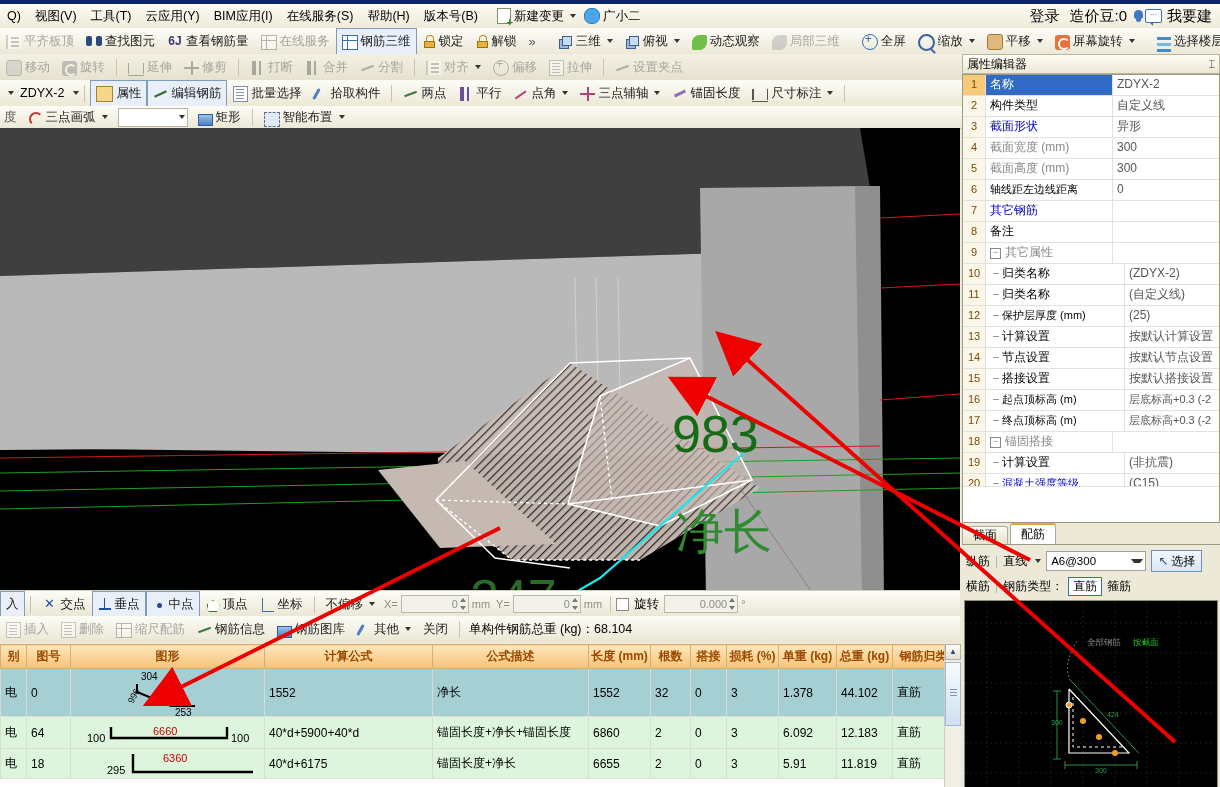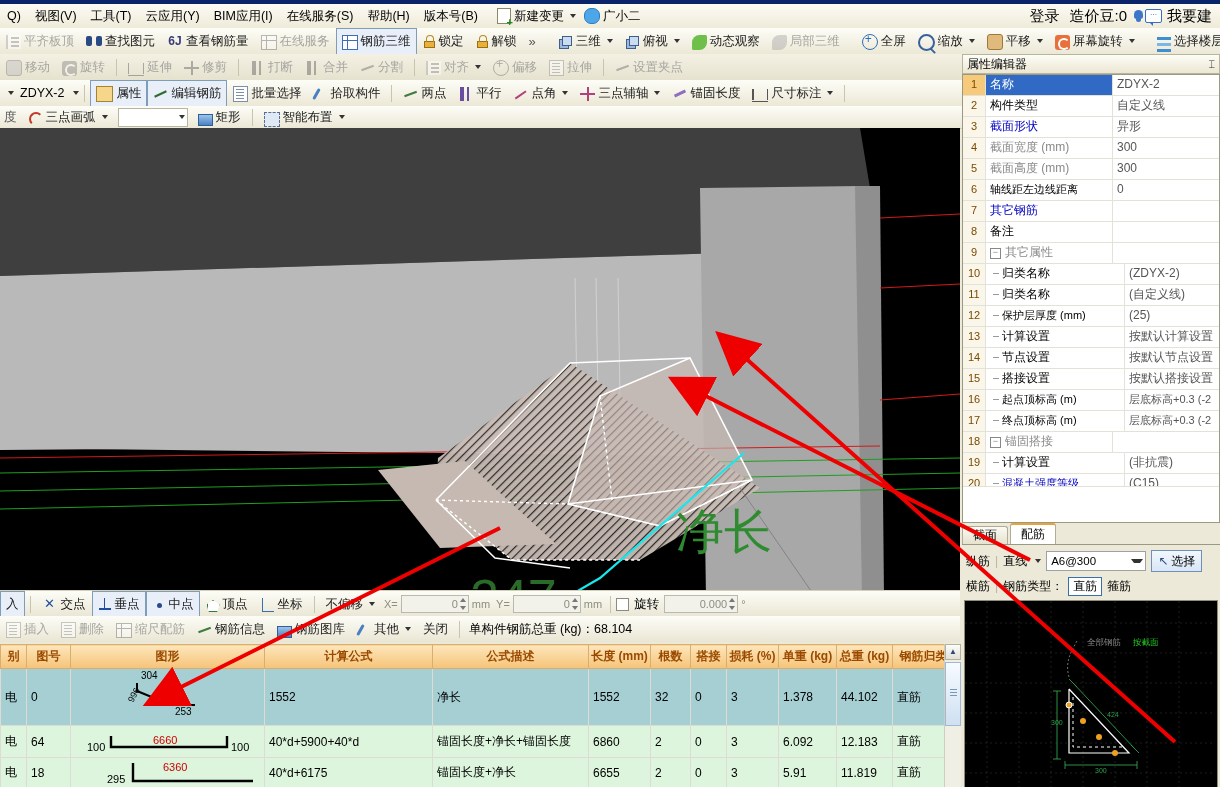--- a/index.html
+++ b/index.html
@@ -491,20 +491,21 @@
 
       <g stroke="#16e8ee" stroke-width="2.2" fill="none">
         <polyline points="744,325 600,450 440,543"></polyline>
         <line x1="440" y1="543" x2="556" y2="540"></line>
       </g>
 
       <circle cx="848" cy="513" r="11" fill="none" stroke="#cccccc" stroke-width="1"></circle>
       <line x1="740" y1="360" x2="840" y2="505" stroke="#7a7a7a" stroke-width="0.8"></line>
     </svg>
 
+    <div style="position:absolute;left:672px;top:276px;font-size:52px;color:#156b15;font-weight:normal;font-family:'Liberation Sans',sans-serif;">983</div>
     <div style="position:absolute;left:676px;top:372px;font-size:48px;color:#2f8b2f;">净长</div>
     <div style="position:absolute;left:470px;top:440px;font-size:52px;color:#2a6b2a;">247</div>
 
   </div>
 
   <div class="statusbar">
     <div class="tbtn sel">
       <span>入</span>
       </div>
     <div class="tbsep"></div>
@@ -609,21 +610,21 @@
         <th>单重 (kg)</th>
         <th>总重 (kg)</th>
         <th>钢筋归类</th>
       </tr>
         </thead>
       <tbody>
         <tr class="rowsel" style="height:48px">
           <td>电</td>
           <td>0</td>
           <td>
-            <div class="shapecell" style="height:56px">
+            <div class="shapecell" style="height:46px">
               <svg width="190" height="46" viewBox="0 0 190 46">
                 <polyline points="62,14 62,22 96,36 120,36" fill="none" stroke="#000" stroke-width="2"></polyline>
                 <text x="66" y="10" font-size="10" font-family="Liberation Sans" fill="#000">304</text>
                 <text x="58" y="34" font-size="9" font-family="Liberation Sans" fill="#000" transform="rotate(-62 58 34)">996</text>
                 <text x="100" y="46" font-size="10" font-family="Liberation Sans" fill="#000">253</text>
               </svg>
             </div>
           </td>
           <td>1552</td>
           <td>净长</td>

